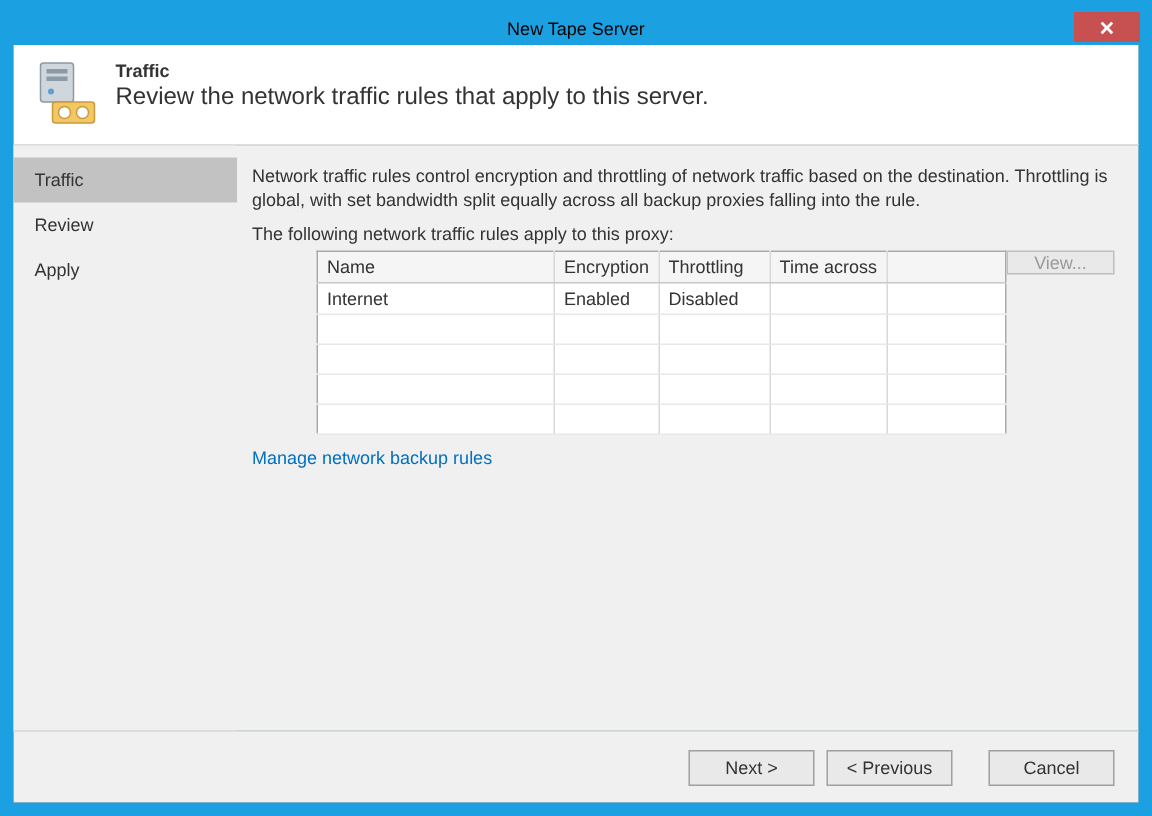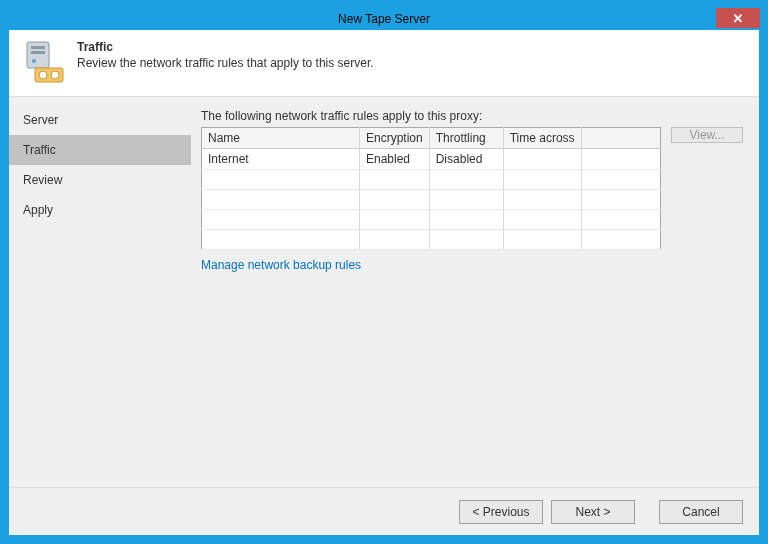--- a/index.html
+++ b/index.html
@@ -60,21 +60,21 @@
       height: 44px;
       flex-shrink: 0;
     }
     .header-text h2 {
       font-size: 12px;
       font-weight: bold;
       color: #333;
       margin-bottom: 2px;
     }
     .header-text p {
-      font-size: 12px;
+      font-size: 16px;
       color: #333;
     }
     .body {
       flex: 1;
       display: flex;
       background: #f0f0f0;
     }
     .sidebar {
       width: 186px;
       background: #f0f0f0;
@@ -96,21 +96,21 @@
     }
     .content-desc {
       line-height: 1.35;
       margin-bottom: 8px;
     }
     .content-sub {
       margin-bottom: 4px;
     }
     .table-wrap {
       display: flex;
-      gap: 10px;
+      margin-left: 43px;
     }
     .rules-table {
       border-collapse: collapse;
       width: 460px;
       background: #fff;
       border: 1px solid #a8a8a8;
     }
     .rules-table th, .rules-table td {
       border-right: 1px solid #d8d8d8;
       border-bottom: 1px solid #e8e8e8;
@@ -196,27 +196,27 @@
       </svg>
     </div>
     <div class="header-text">
       <h2>Traffic</h2>
       <p>Review the network traffic rules that apply to this server.</p>
     </div>
   </div>
 
   <div class="body">
     <div class="sidebar">
-      <div class="sidebar-item">Server</div>
       <div class="sidebar-item active">Traffic</div>
       <div class="sidebar-item">Review</div>
       <div class="sidebar-item">Apply</div>
     </div>
 
     <div class="content">
+      <p class="content-desc">Network traffic rules control encryption and throttling of network traffic based on the destination. Throttling is global, with set bandwidth split equally across all backup proxies falling into the rule.</p>
       <p class="content-sub">The following network traffic rules apply to this proxy:</p>
       <div class="table-wrap">
         <table class="rules-table">
           <thead>
             <tr>
               <th class="col-name">Name</th>
               <th class="col-enc">Encryption</th>
               <th class="col-thr">Throttling</th>
               <th class="col-time">Time across</th>
               <th></th>
@@ -262,19 +262,19 @@
         </table>
         <div>
           <button class="view-btn" disabled="">View...</button>
         </div>
       </div>
       <a class="manage-link">Manage network backup rules</a>
     </div>
   </div>
 
   <div class="footer">
+    <button class="footer-btn">Next &gt;</button>
     <button class="footer-btn">&lt; Previous</button>
-    <button class="footer-btn">Next &gt;</button>
     <div class="spacer"></div>
     <button class="footer-btn">Cancel</button>
   </div>
 
 </div>
 
 </body></html>

